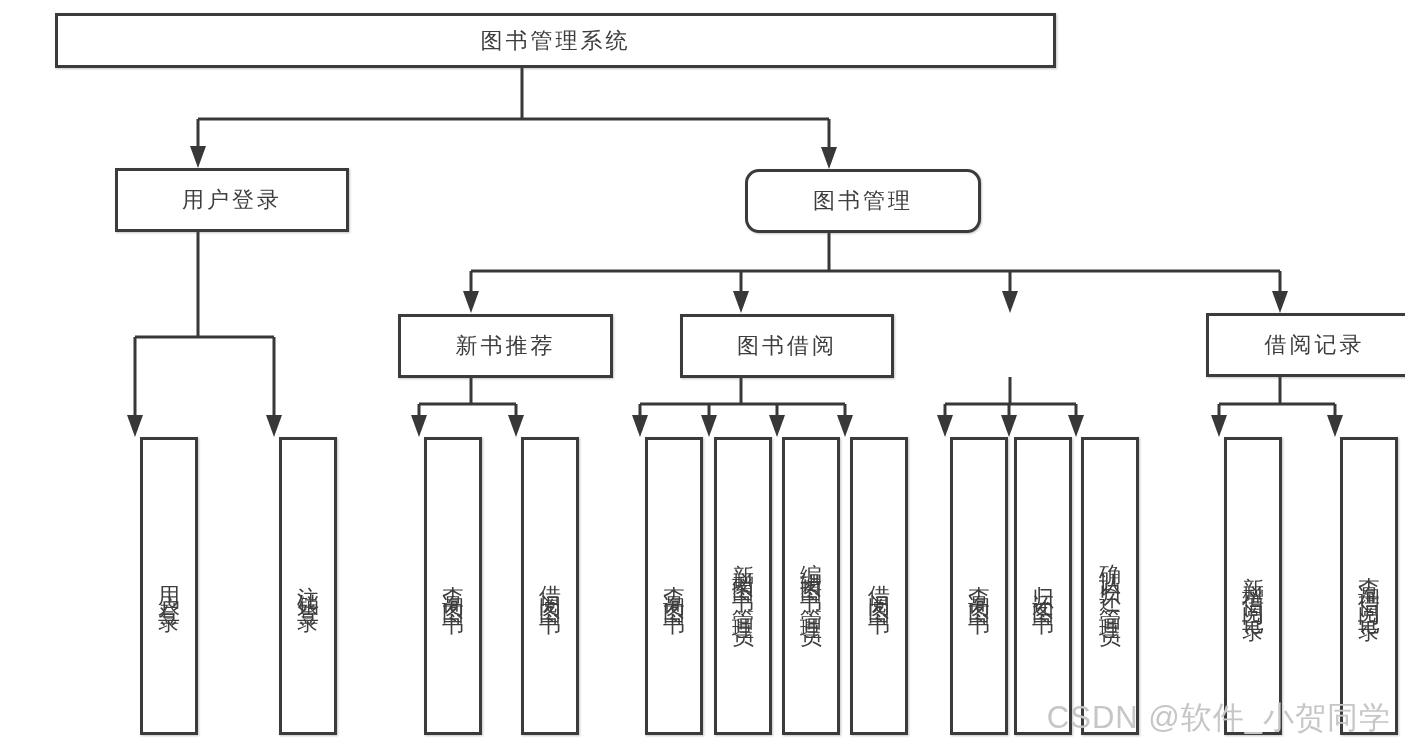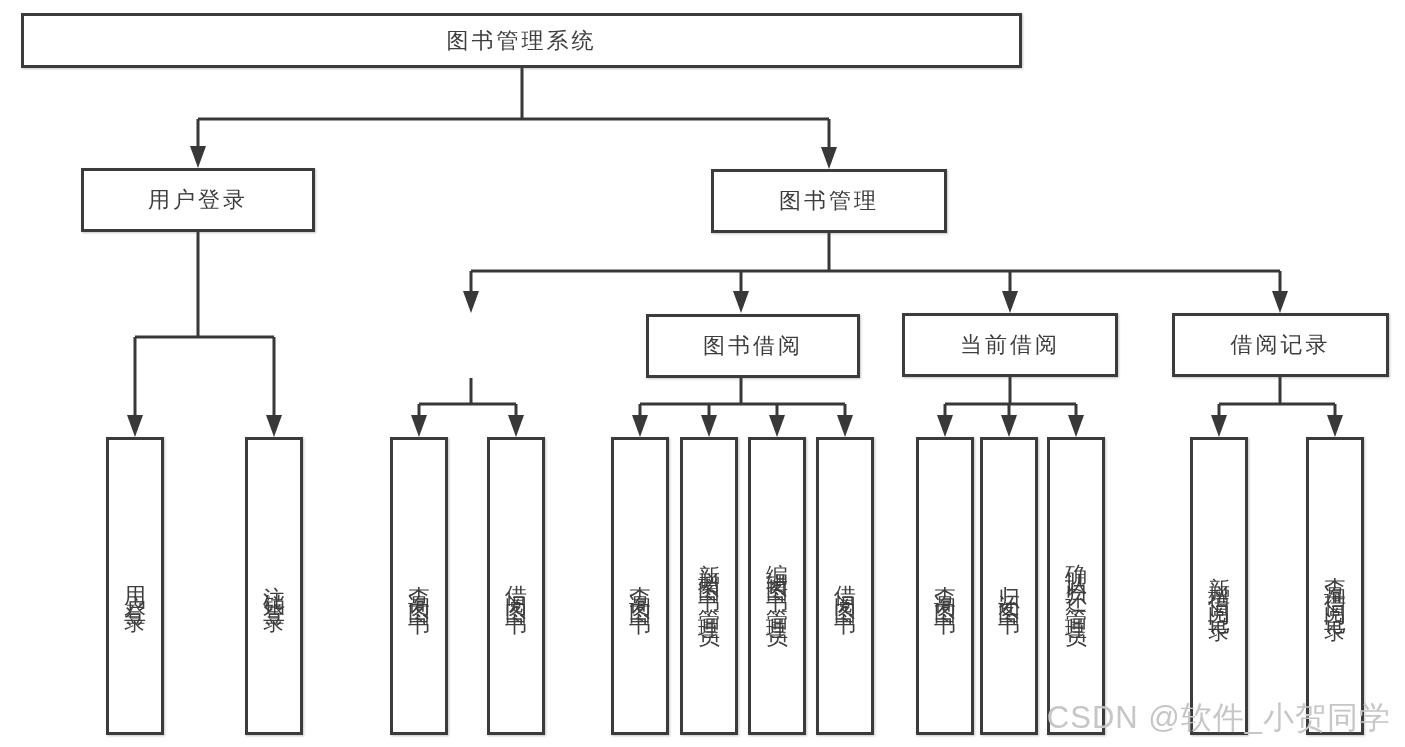--- a/index.html
+++ b/index.html
@@ -22,20 +22,21 @@
     background: #ffffff;
     border: 3px solid #3b3b3b;
     box-shadow: 1px 1px 2px rgba(90,90,90,0.35);
     display: flex;
     align-items: center;
     justify-content: center;
     color: #3d3d3d;
     font-size: 22px;
     letter-spacing: 3px;
     white-space: nowrap;
+    margin-left: 34px;
   }
   .node.v {
     writing-mode: vertical-rl;
     text-orientation: mixed;
     letter-spacing: 9px;
     font-size: 22px;
     white-space: normal;
   }
   .watermark {
     position: absolute;
@@ -88,24 +89,24 @@
       <polygon points="1001,415 1017,415 1009,437"></polygon>
       <polygon points="1068,415 1084,415 1076,437"></polygon>
       <polygon points="1211,415 1227,415 1219,437"></polygon>
       <polygon points="1327,415 1343,415 1335,437"></polygon>
     </g>
   </svg>
 
   <div class="node" style="left:21px; top:13px; width:1001px; height:55px;">图书管理系统</div>
 
   <div class="node" style="left:81px; top:168px; width:234px; height:64px;">用户登录</div>
-  <div class="node" style="left:711px; top:169px; width:236px; height:64px;">图书管理</div>
+  <div class="node" style="left:711px; top:169px; width:236px; height:64px;border-radius:14px;">图书管理</div>
 
+  <div class="node" style="left:364px; top:314px; width:215px; height:64px;">新书推荐</div>
   <div class="node" style="left:646px; top:314px; width:214px; height:64px;">图书借阅</div>
-  <div class="node" style="left:902px; top:313px; width:216px; height:64px;">当前借阅</div>
   <div class="node" style="left:1172px; top:313px; width:217px; height:64px;">借阅记录</div>
 
   <div class="node v" style="left:106px; top:437px; width:58px; height:298px;">用户登录</div>
   <div class="node v" style="left:245px; top:437px; width:58px; height:298px;">注销登录</div>
 
   <div class="node v" style="left:390px; top:437px; width:58px; height:298px;">查询图书</div>
   <div class="node v" style="left:487px; top:437px; width:58px; height:298px;">借阅图书</div>
 
   <div class="node v" style="left:611px; top:437px; width:58px; height:298px;">查询图书</div>
   <div class="node v" style="left:680px; top:437px; width:58px; height:298px;">新增图书（管理员）</div>

